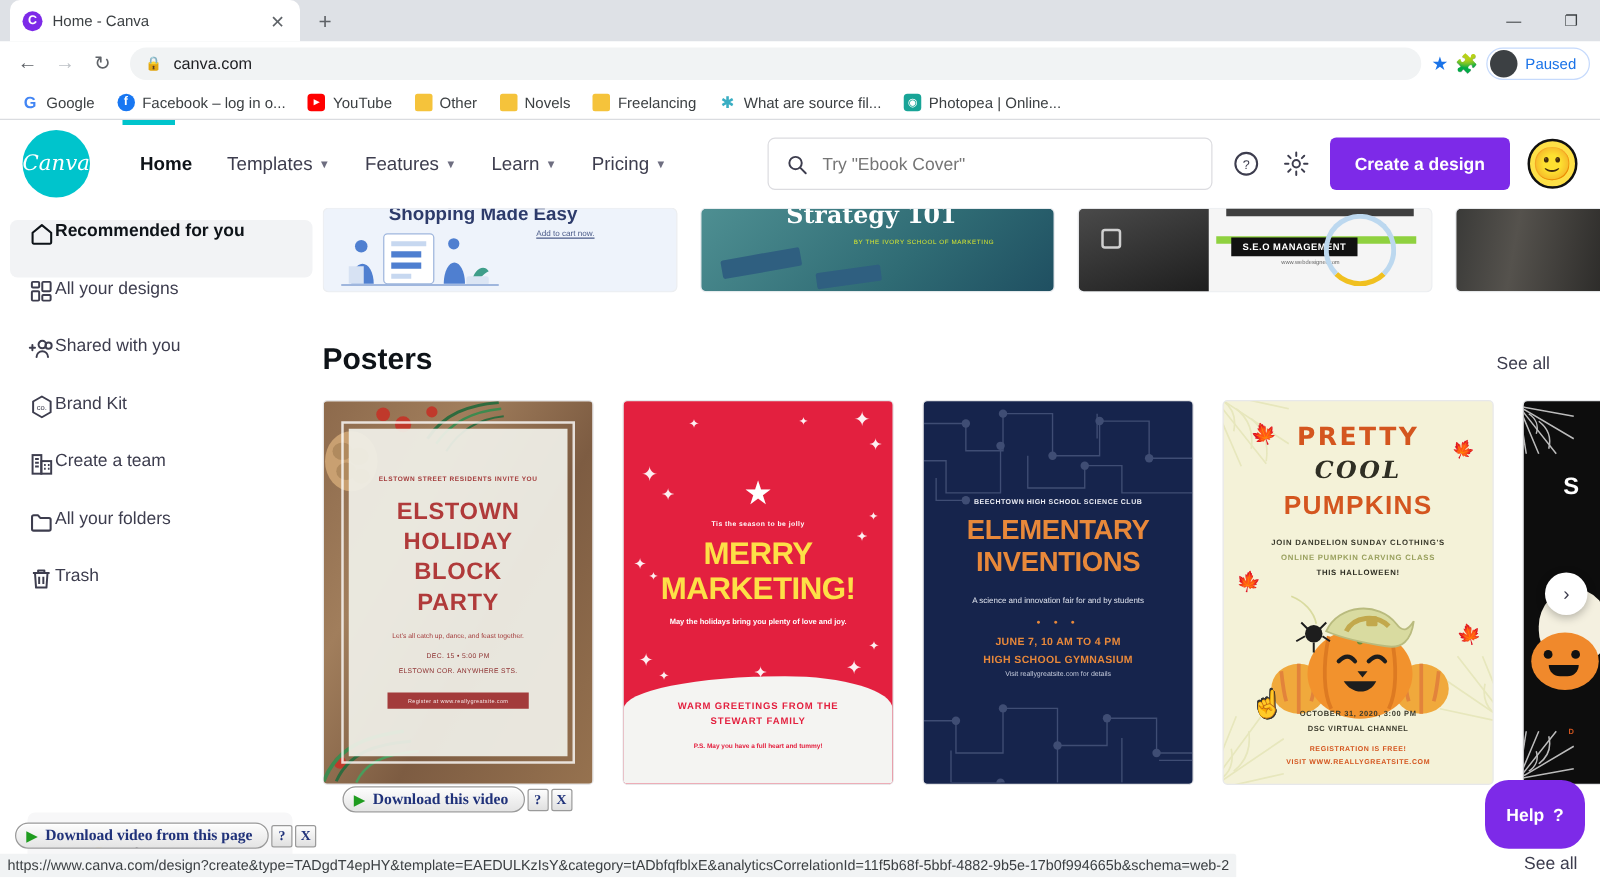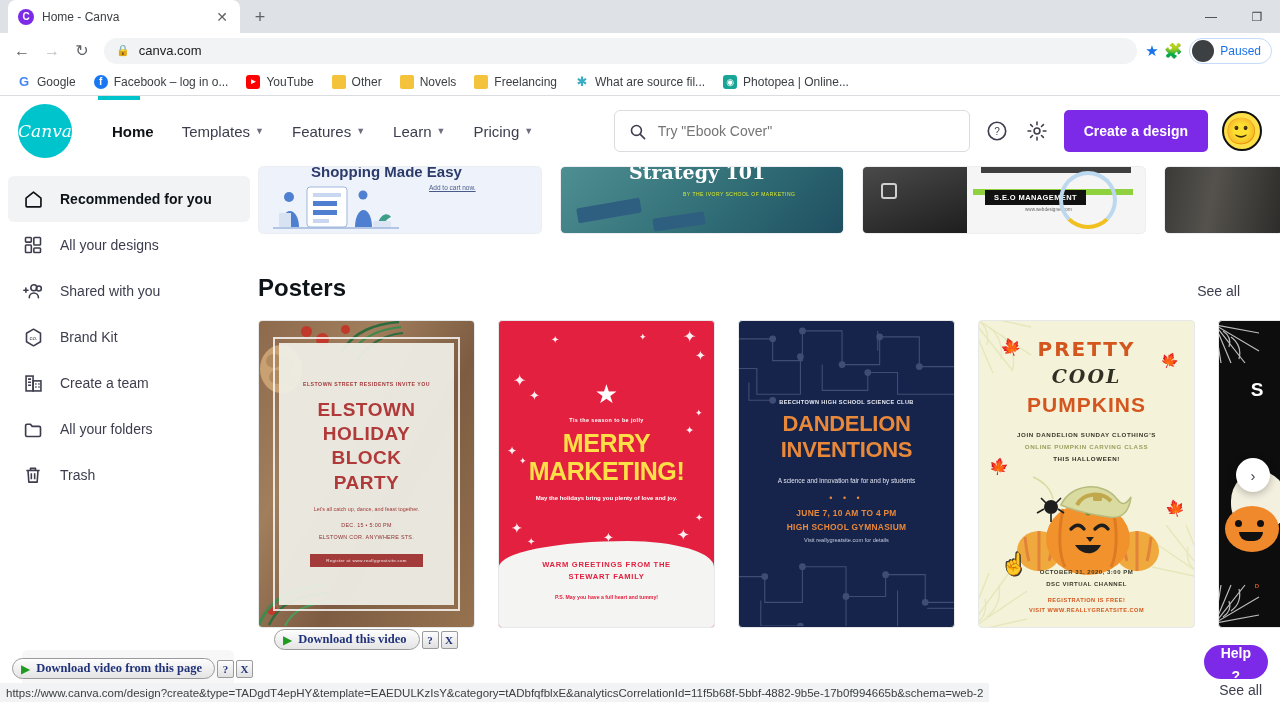--- a/index.html
+++ b/index.html
@@ -156,21 +156,21 @@
     flex-shrink: 0;
   }
 
   .body-row { display: flex; height: 536px; }
 
   .sidebar {
     width: 258px; flex-shrink: 0; background: #fff;
     padding-top: 10px; position: relative;
   }
   .side-item {
-    display: flex; align-items: center; gap: 16px;
+    display: flex; 
     height: 46px; margin: 0 8px; padding: 0 14px;
     border-radius: 6px; cursor: pointer; color: #3d3d4e; font-size: 14px;
   }
   .side-item.active { background: #f2f3f5; font-weight: bold; color: #0e1318; }
   .side-ico { width: 22px; height: 22px; flex-shrink: 0;
               display: flex; align-items: center; justify-content: center; }
   .pro-btn {
     position: absolute; bottom: 12px; left: 22px; width: 212px; height: 40px;
     background: #f7f7f8; border-radius: 6px; display: flex;
     align-items: center; justify-content: center; gap: 7px;
@@ -346,22 +346,22 @@
     width: 17px; height: 18px; border: 1px solid #9a9a9a; border-radius: 2px;
     background: linear-gradient(#fdfdfd,#e0e0e0);
     display: flex; align-items: center; justify-content: center;
     font-size: 11px; color: #20327a; font-weight: bold; cursor: pointer;
     font-family: "Liberation Serif", serif;
   }
 
   .help-btn {
     position: absolute; right: 12px; bottom: 23px; z-index: 55;
     background: #7d2ae8; color: #fff; border-radius: 19px;
-    height: 34px; padding: 0 17px; display: flex; align-items: center;
-    gap: 7px; font-size: 14px; font-weight: bold; cursor: pointer; flex-direction: column;
+    height: 55px; padding: 0 17px; display: flex; align-items: center;
+    gap: 7px; font-size: 14px; font-weight: bold; cursor: pointer;
   }
   .see-all-bottom {
     position: absolute; right: 18px; bottom: 4px; font-size: 14px;
     color: #3d3d4e; z-index: 50; cursor: pointer;
   }
 
   .statusbar {
     position: absolute; left: 0; bottom: 0; height: 19px; max-width: 990px;
     background: #f1f3f4; border-top-right-radius: 2px;
     display: flex; align-items: center; padding: 0 6px; z-index: 80;
@@ -709,21 +709,21 @@
                 <circle cx="26" cy="258" r="3.4"></circle>
                   <circle cx="64" cy="248" r="3.4"></circle>
                 <circle cx="108" cy="278" r="3.4"></circle>
                   <circle cx="148" cy="256" r="3.4"></circle>
                 <circle cx="188" cy="284" r="3.4"></circle>
                   <circle cx="62" cy="308" r="3.4"></circle>
               </g>
             </svg>
             <div class="club">BEECHTOWN HIGH SCHOOL SCIENCE CLUB</div>
             <div class="tit">
-              <div>DANDELION</div>
+              <div>ELEMENTARY</div>
               <div>INVENTIONS</div>
             </div>
             <div class="desc">A science and innovation fair for and by students</div>
             <div class="dots">• • •</div>
             <div class="when">
               <div>JUNE 7, 10 AM TO 4 PM</div>
               <div>HIGH SCHOOL GYMNASIUM</div>
             </div>
             <div class="visit">Visit reallygreatsite.com for details</div>
           </div>

